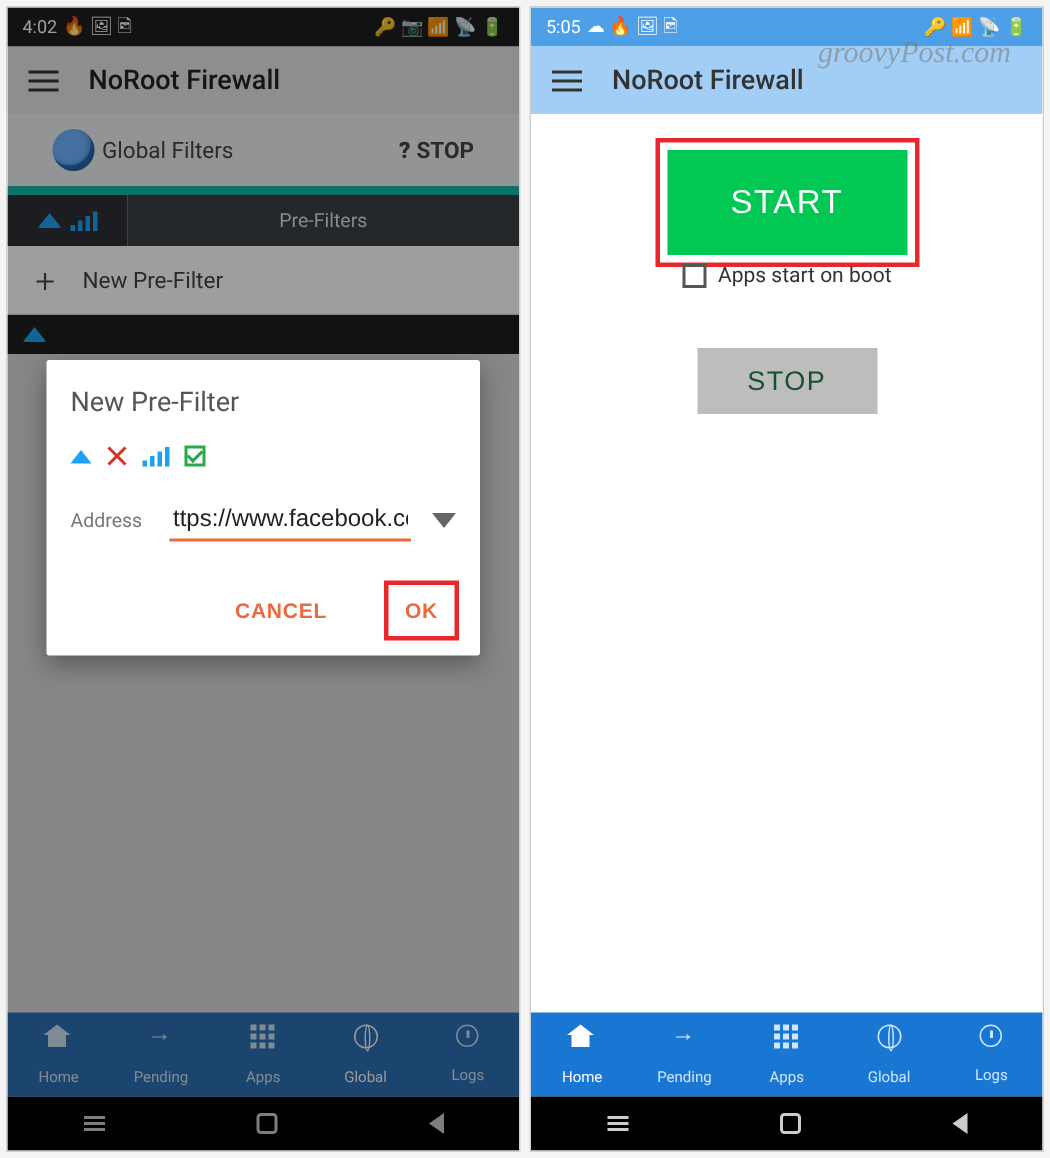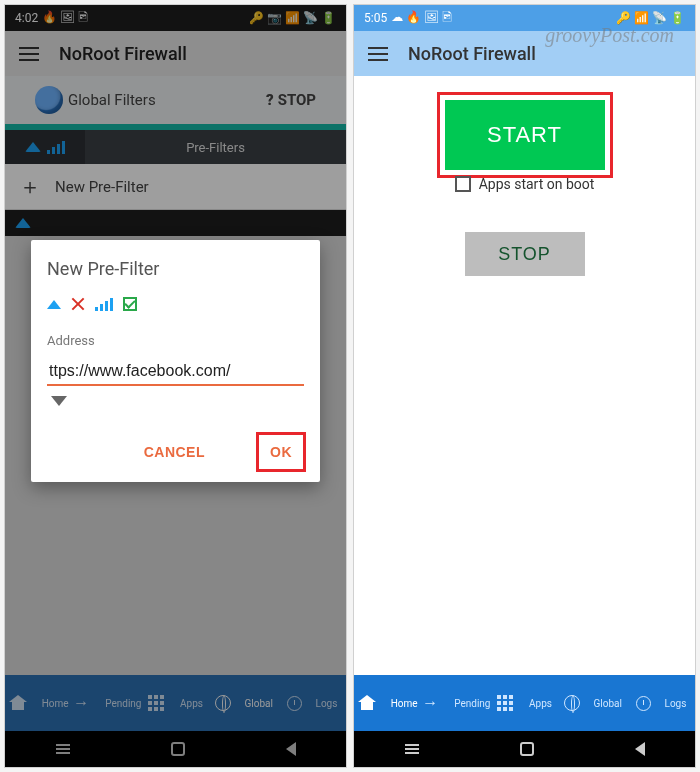--- a/index.html
+++ b/index.html
@@ -110,42 +110,42 @@
   .dialog h3 { font-size:18px; font-weight:400; color:#555; margin-bottom:18px;}
   .iconrow { display:flex; gap:10px; align-items:center; margin-bottom:22px;}
   .wifi-sm { width:0;height:0;border-left:7px solid transparent;border-right:7px solid transparent;border-bottom:9px solid #1da1f2;}
   .x-icon { width:14px;height:14px; position:relative;}
   .x-icon::before,.x-icon::after{content:"";position:absolute;left:6px;top:-1px;width:2px;height:16px;background:#d93025;}
   .x-icon::before{transform:rotate(45deg);}
   .x-icon::after{transform:rotate(-45deg);}
   .chk-icon { width:14px;height:14px;border:2px solid #2aa84a;position:relative;}
   .chk-icon::after{content:"";position:absolute;left:2px;top:-1px;width:4px;height:8px;border-right:2px solid #2aa84a;border-bottom:2px solid #2aa84a;transform:rotate(45deg);}
 
-  .fieldrow { display:flex; gap:10px; margin-bottom:28px;flex-direction:column;}
+  .fieldrow { display:flex; align-items:center; gap:10px; margin-bottom:28px;}
   .fieldrow label { width:56px; font-size:13px; color:#777;}
   .fieldrow .inputwrap { flex:1; position:relative;}
   .fieldrow input {
     width:100%; border:none; border-bottom:2px solid #ea6a3f; font-size:16px; padding:4px 2px; outline:none; color:#222;
   }
   .fieldrow.port input { border-bottom:1px solid #999; }
   .fieldrow .caret {
     width:0;height:0;border-left:8px solid transparent;border-right:8px solid transparent;border-top:10px solid #666; margin-left:4px;
   }
-  .dialog-actions { display:flex; justify-content:flex-end; gap:41px; margin-top:10px;}
+  .dialog-actions { display:flex; justify-content:flex-end; gap:28px; margin-top:10px;}
   .dialog-actions button {
     background:none;border:none;color:#ea6a3f;font-size:14px;font-weight:700;letter-spacing:0.5px;padding:10px 12px;cursor:pointer;
   }
   .hl-red { outline:3px solid #e8262c; outline-offset:-1px; }
 
   
   .bottomnav {
     height:56px; background:#1976d2; display:flex; color:#cfe6ff;
   }
   .device.left .bottomnav { filter:brightness(0.6) grayscale(0.25);}
-  .nav-item { flex:1; display:flex; flex-direction:row; align-items:center; justify-content:center; font-size:10px; gap:14px;}
+  .nav-item { flex:1; display:flex; flex-direction:column; align-items:center; justify-content:center; font-size:10px; gap:14px;}
   .nav-item.active { color:#fff; }
   .nav-ico { width:18px; height:16px; position:relative; }
   .ico-home::before{content:"";position:absolute;left:2px;top:6px;width:12px;height:9px;background:currentColor;}
   .ico-home::after{content:"";position:absolute;left:-1px;top:0;width:0;height:0;border-left:9px solid transparent;border-right:9px solid transparent;border-bottom:7px solid currentColor;}
   .ico-arrow::before{content:"→";position:absolute;left:0;top:-4px;font-size:16px;}
   .ico-grid{ display:grid; grid-template-columns:repeat(3,4px); grid-auto-rows:4px; gap:2px;}
   .ico-grid i{background:currentColor;}
   .ico-globe{width:16px;height:16px;border:1.5px solid currentColor;border-radius:50%;position:relative;}
   .ico-globe::after{content:"";position:absolute;left:6px;top:-1px;width:2px;height:16px;border:1.5px solid currentColor;border-radius:50%;}
   .ico-clock{width:15px;height:15px;border:1.5px solid currentColor;border-radius:50%;position:relative;}

